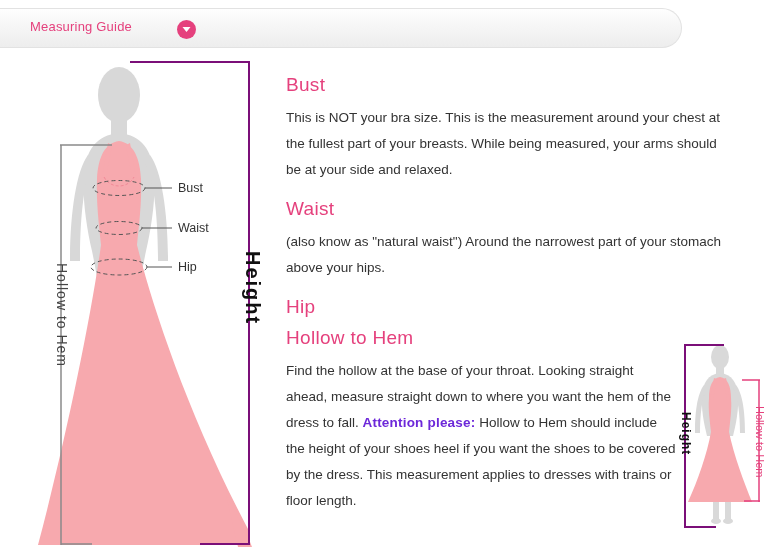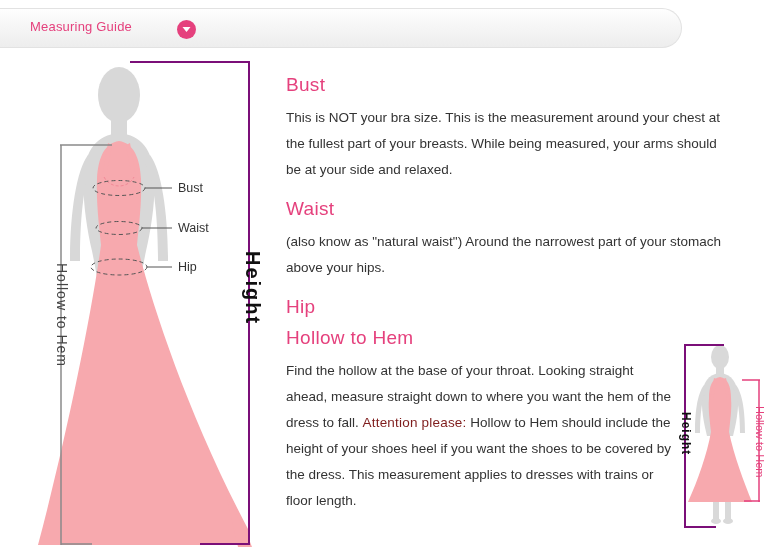--- a/index.html
+++ b/index.html
@@ -73,22 +73,22 @@
     letter-spacing: .3px;
   }
   .sec-body {
     color: #333;
     font-size: 13.5px;
     line-height: 26px;
     margin: 0 0 15px 0;
   }
   .sec-body.narrow { width: 392px; }
   .attention {
-    color: #7f1d1d;
-    font-weight: normal;
+    color: #6d28d9;
+    font-weight: bold;
     letter-spacing: .2px;
   }
   .block { margin-bottom: 4px; }
 
   
   .mini-figure {
     position: absolute;
     left: 676px;
     top: 340px;
     width: 100px;

